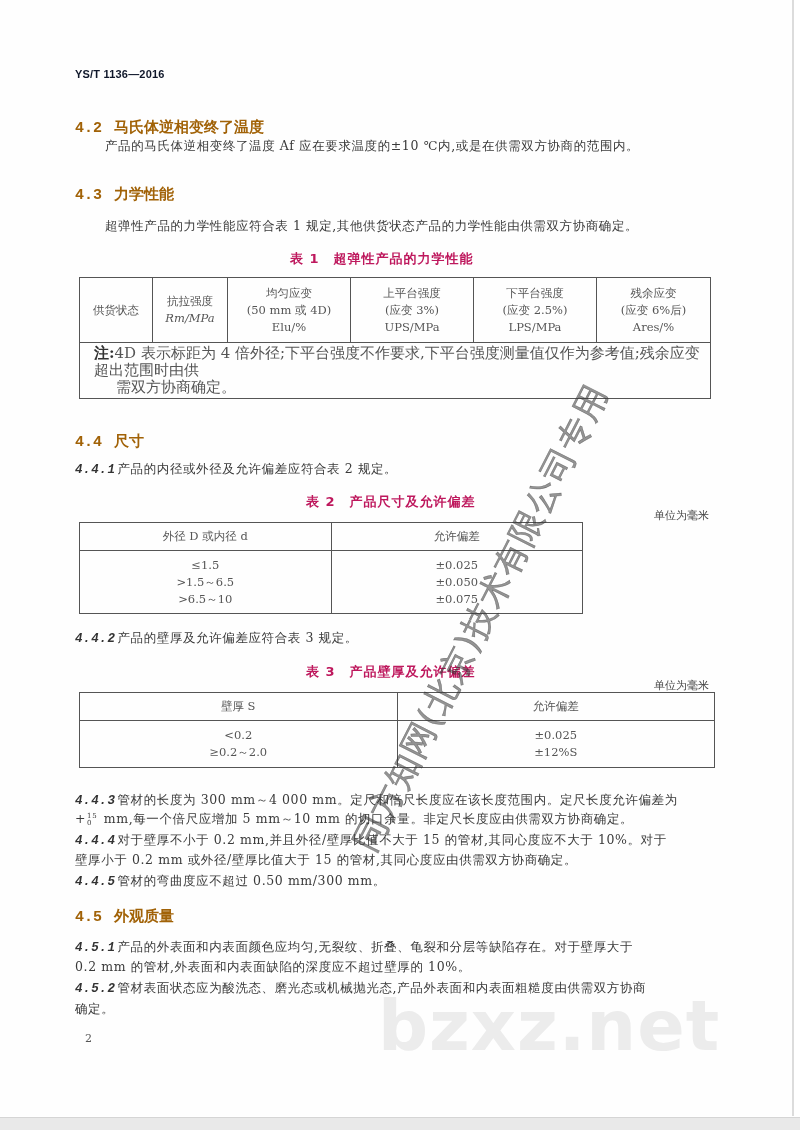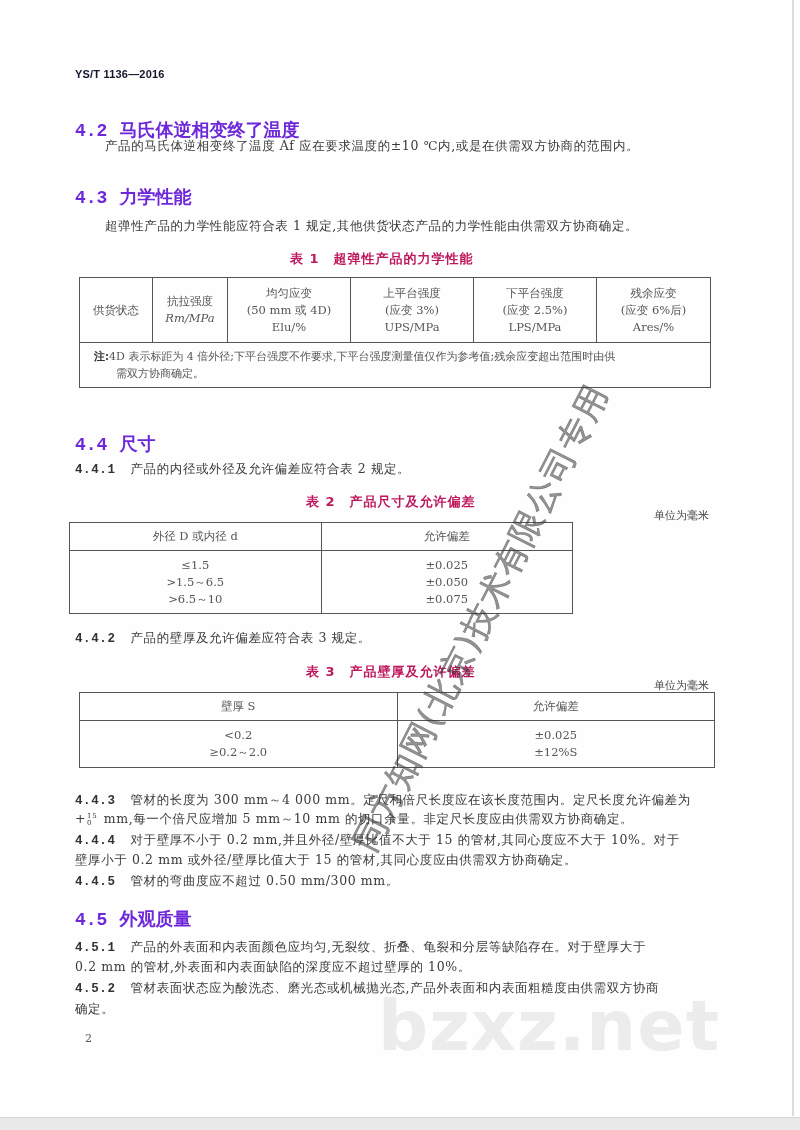--- a/index.html
+++ b/index.html
@@ -12,35 +12,35 @@
   .page {
     position: absolute; left: 0; top: 0; width: 792px; height: 1116px;
     background: #fefefe; border-right: 2px solid #dcdcdc;
   }
   .bottom-strip {
     position: absolute; left: 0; top: 1117px; width: 800px; height: 13px;
     background: #e9e9e9; border-top: 1px solid #d5d5d5;
   }
   .abs { position: absolute; white-space: nowrap; }
   .std-code { left: 75px; top: 68px; font-family: Liberation Sans, sans-serif; font-size: 11px; font-weight: bold; color: #0f172a; letter-spacing: 0.2px; }
-  .h2 { font-family: "DejaVu Sans", sans-serif; font-weight: bold; font-size: 18px; color: #6d28d9; }
+  .h2 { font-family: "DejaVu Sans", sans-serif; font-weight: bold; font-size: 15px; color: #a16207; }
   .h2 .num { font-family: "Liberation Mono", monospace; font-weight: bold; margin-right: 12px; }
   .para { font-size: 12.5px; color: #3a3a3a; letter-spacing: 0.6px; }
-  .para .num { font-family: "Liberation Mono", monospace; font-weight: bold; margin-right: 15px; color: #333; }
+  .para .num { font-family: "Liberation Mono", monospace; font-weight: bold; margin-right: 2px; color: #333; font-style: italic; }
   .tcap { font-family: "DejaVu Sans", sans-serif; font-weight: bold; font-size: 13px; color: #be185d; letter-spacing: 1px; }
   .unit { font-size: 11px; color: #444; }
   table { border-collapse: collapse; position: absolute; }
   td { border: 1px solid #555; text-align: center; font-size: 11.5px; color: #555; padding: 0; line-height: 17px; }
   .t1 { left: 79px; top: 277px; width: 632px; }
   .t1 .head td { height: 64px; }
   .t1 .row td { height: 24px; }
-  .t1 .note td { text-align: left; height: 40px; padding: 2px 10px 2px 14px; font-size: 11px; line-height: 17px; white-space: normal; }
+  .t1 .note td { text-align: left; height: 40px; padding: 2px 10px 2px 14px; font-size: 15px; line-height: 17px; white-space: normal; }
   .t1 .note .label { font-weight: bold; color: #333; }
   .t1 .note .indent { padding-left: 22px; display: inline-block; }
-  .t2 { left: 69px; top: 522px; width: 504px; }
+  .t2 { left: 79px; top: 522px; width: 504px; }
   .t2 td { width: 50%; }
   .t2 .head td { height: 27px; }
   .t2 .body td { height: 62px; line-height: 17px; }
   .t3 { left: 79px; top: 692px; width: 636px; }
   .t3 td { width: 50%; }
   .t3 .head td { height: 27px; }
   .t3 .body td { height: 46px; line-height: 17px; margin-top: 6px; }
   .sup-sub { display: inline-block; vertical-align: middle; font-size: 7px; line-height: 7px; text-align: left; margin: 0 2px 0 1px; }
   .sup-sub span { display: block; }
   .pageno { left: 85px; top: 1032px; font-size: 11px; color: #555; }

